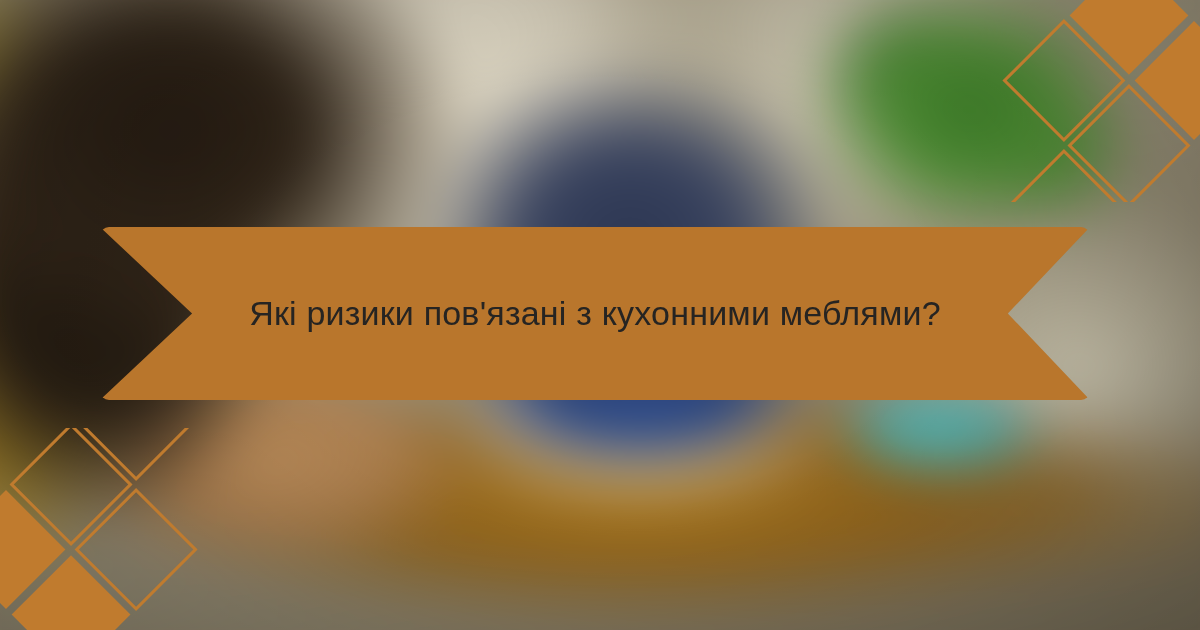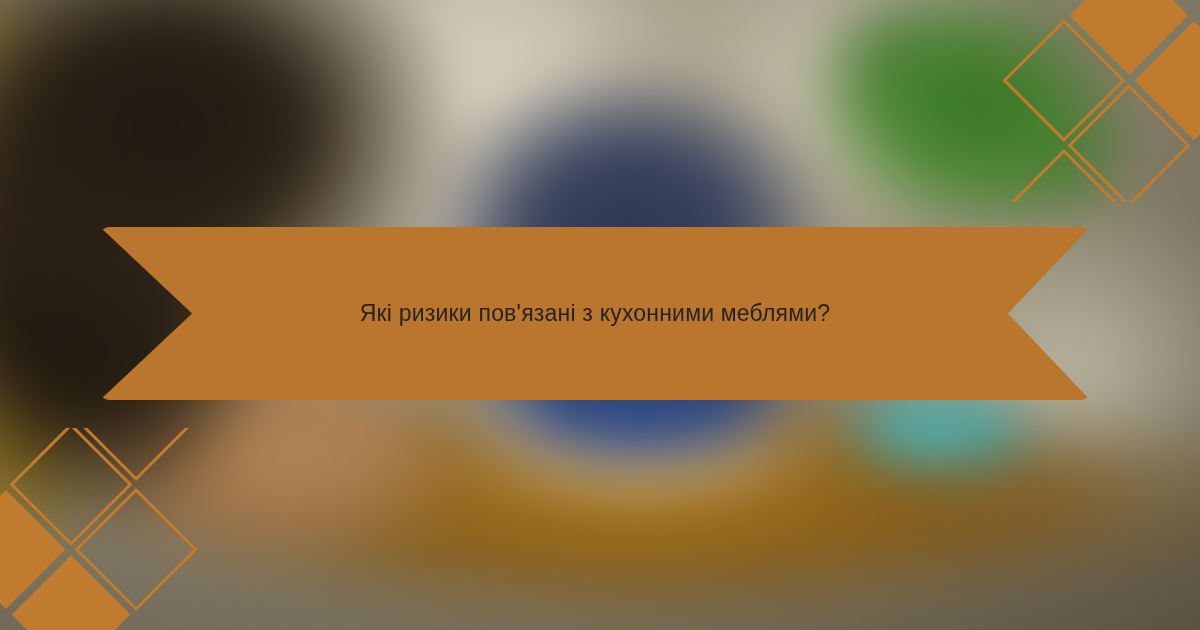--- a/index.html
+++ b/index.html
@@ -87,21 +87,21 @@
     -webkit-clip-path: polygon(0% 0%, 100% 0%, 91.7% 50%, 100% 100%, 0% 100%, 9.3% 50%);
     clip-path: polygon(0% 0%, 100% 0%, 91.7% 50%, 100% 100%, 0% 100%, 9.3% 50%);
   }
   .ribbon-title {
     position: absolute;
     inset: 0;
     display: flex;
     align-items: center;
     justify-content: center;
     color: #262422;
-    font-size: 23px;
+    font-size: 34px;
     font-weight: 400;
     letter-spacing: 0.2px;
     white-space: nowrap;
     padding: 16px 24px;
     box-sizing: border-box;
   }
 </style>
 </head>
 <body>
 

